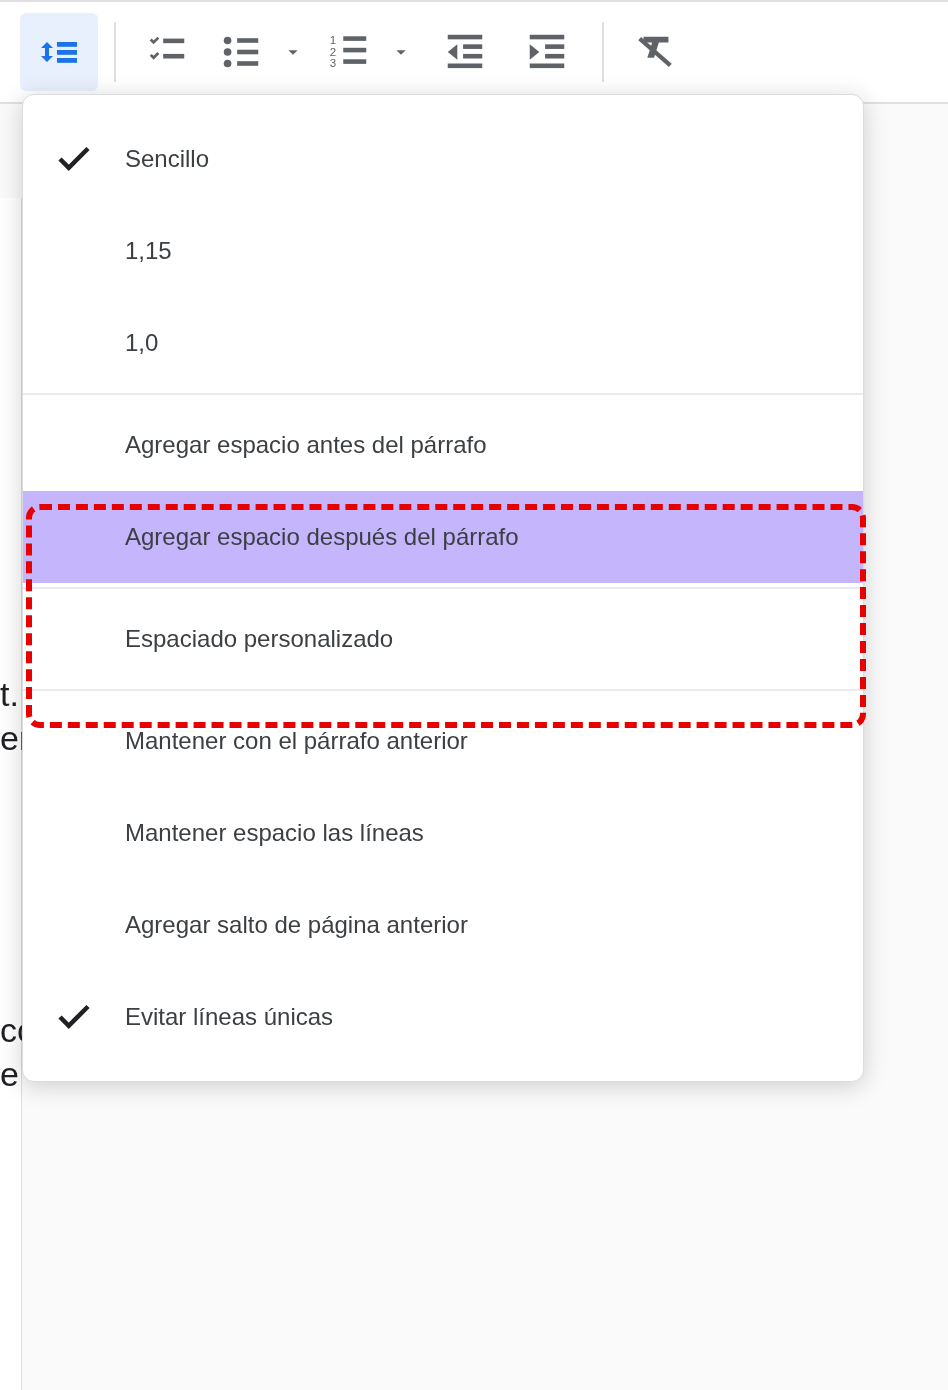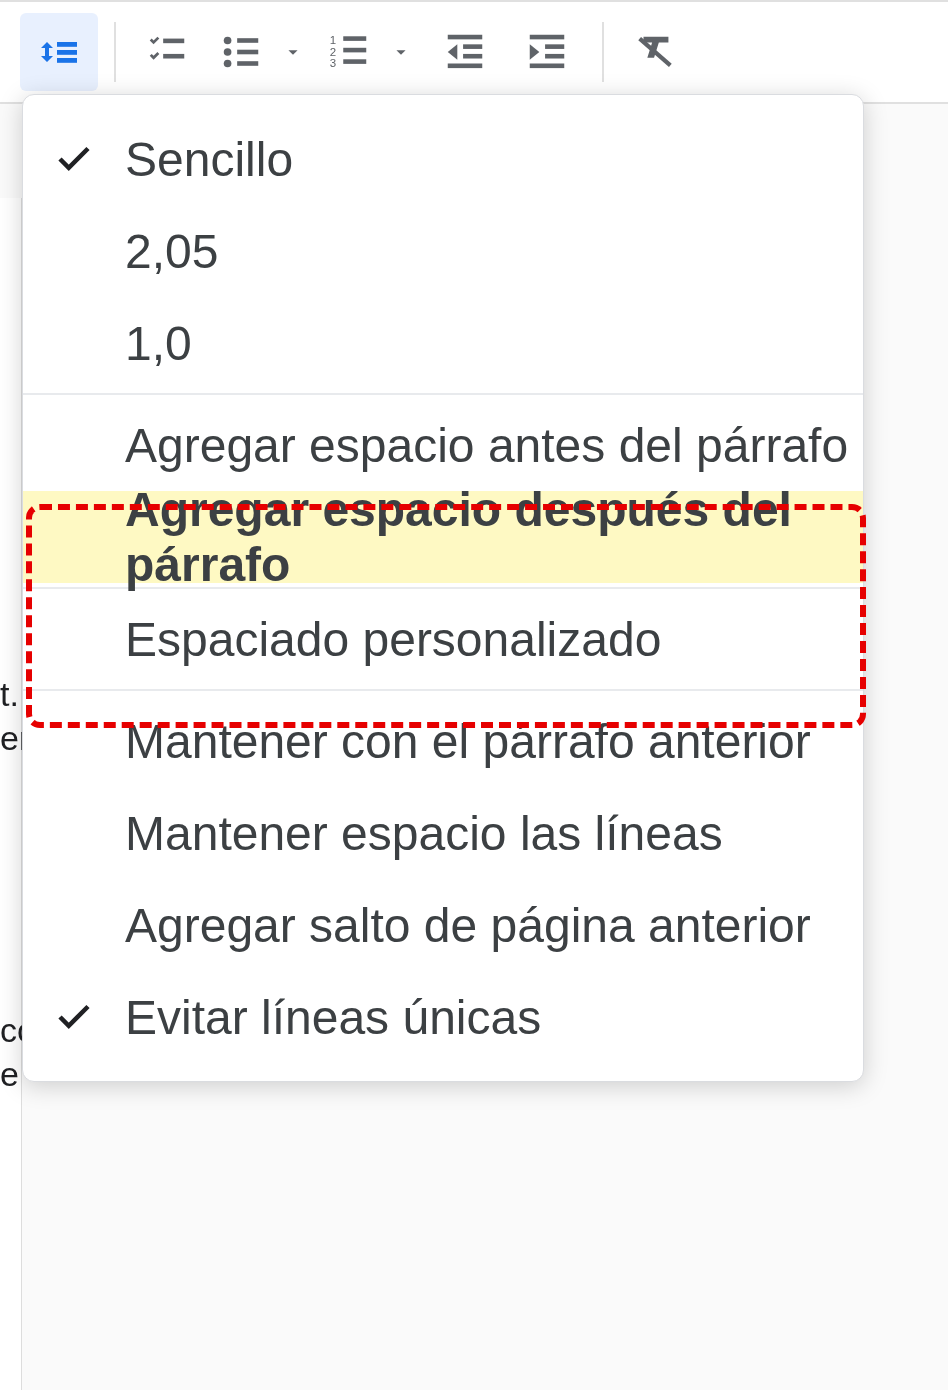--- a/index.html
+++ b/index.html
@@ -21,25 +21,25 @@
     border-radius: 12px;
     box-shadow: 0 4px 24px rgba(0,0,0,0.18);
     padding: 18px 0;
     z-index: 10;
   }
   .menu-item {
     display: flex;
     align-items: center;
     height: 92px;
     padding-left: 30px;
-    font-size: 48px;
+    font-size: 24px;
     color: #3c4043;
     cursor: pointer;
   }
-  .menu-item.hover { background: #fef9c3; font-weight: bold; }
+  .menu-item.hover { background: #c4b5fd; }
   .menu-check { width: 72px; display: flex; align-items: center; justify-content: flex-start; }
   .menu-label { flex: 1; }
   .menu-sep { height: 2px; background: #e8eaed; margin: 4px 0; }
   .annot-box {
     position: absolute;
     border: 6px dashed #e60000;
     border-radius: 14px;
     pointer-events: none;
     z-index: 20;
   }
@@ -142,21 +142,21 @@
   <div class="menu-item">
     <span class="menu-check">
       <svg width="42" height="42" viewBox="0 0 24 24">
           <path fill="none" stroke="#202124" stroke-width="2.6" d="M4 12l5 5L20 6"></path>
         </svg>
     </span>
     <span class="menu-label">Sencillo</span>
   </div>
   <div class="menu-item">
     <span class="menu-check"></span>
-    <span class="menu-label">2,05</span>
+    <span class="menu-label">1,15</span>
   </div>
   <div class="menu-item">
     <span class="menu-check"></span>
     <span class="menu-label">1,0</span>
   </div>
 
   <div class="menu-sep"></div>
 
   <div class="menu-item">
     <span class="menu-check"></span>

